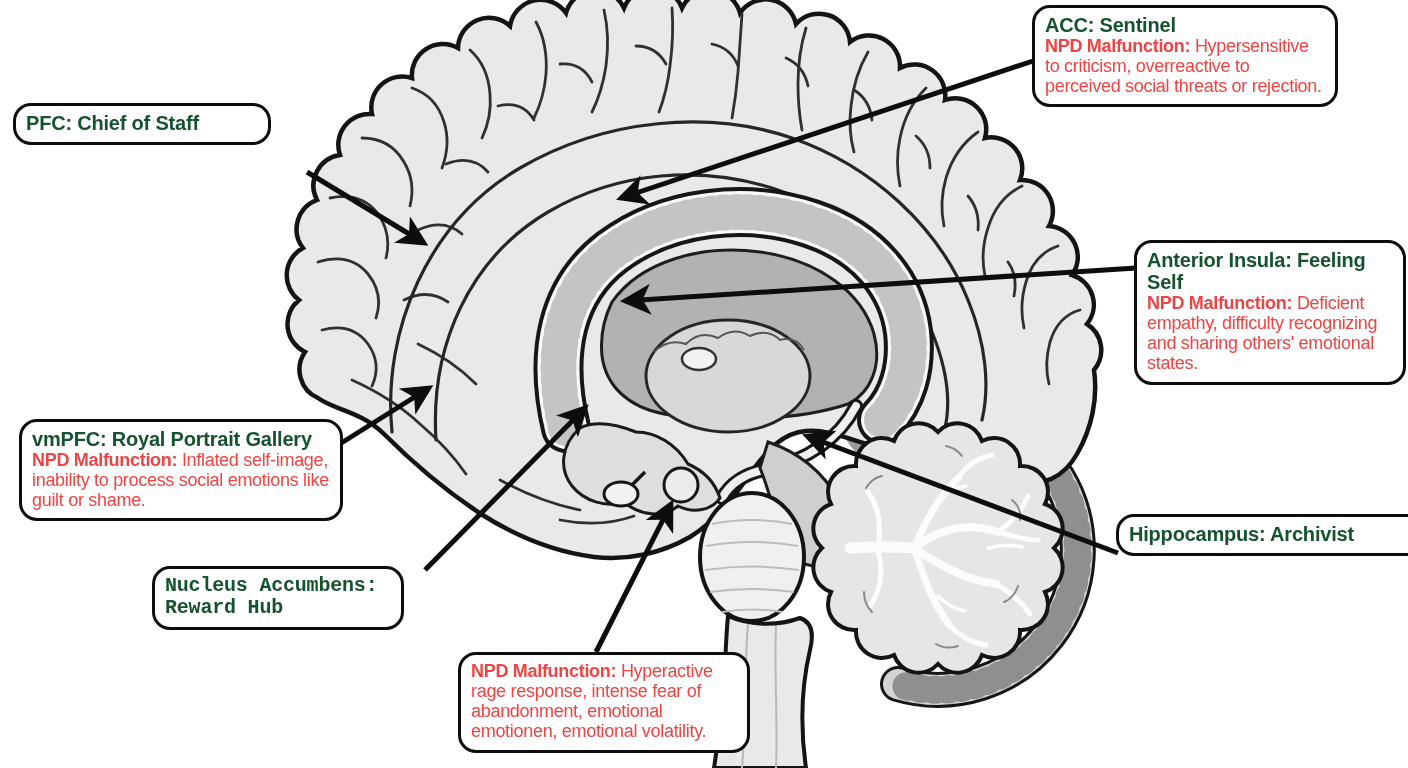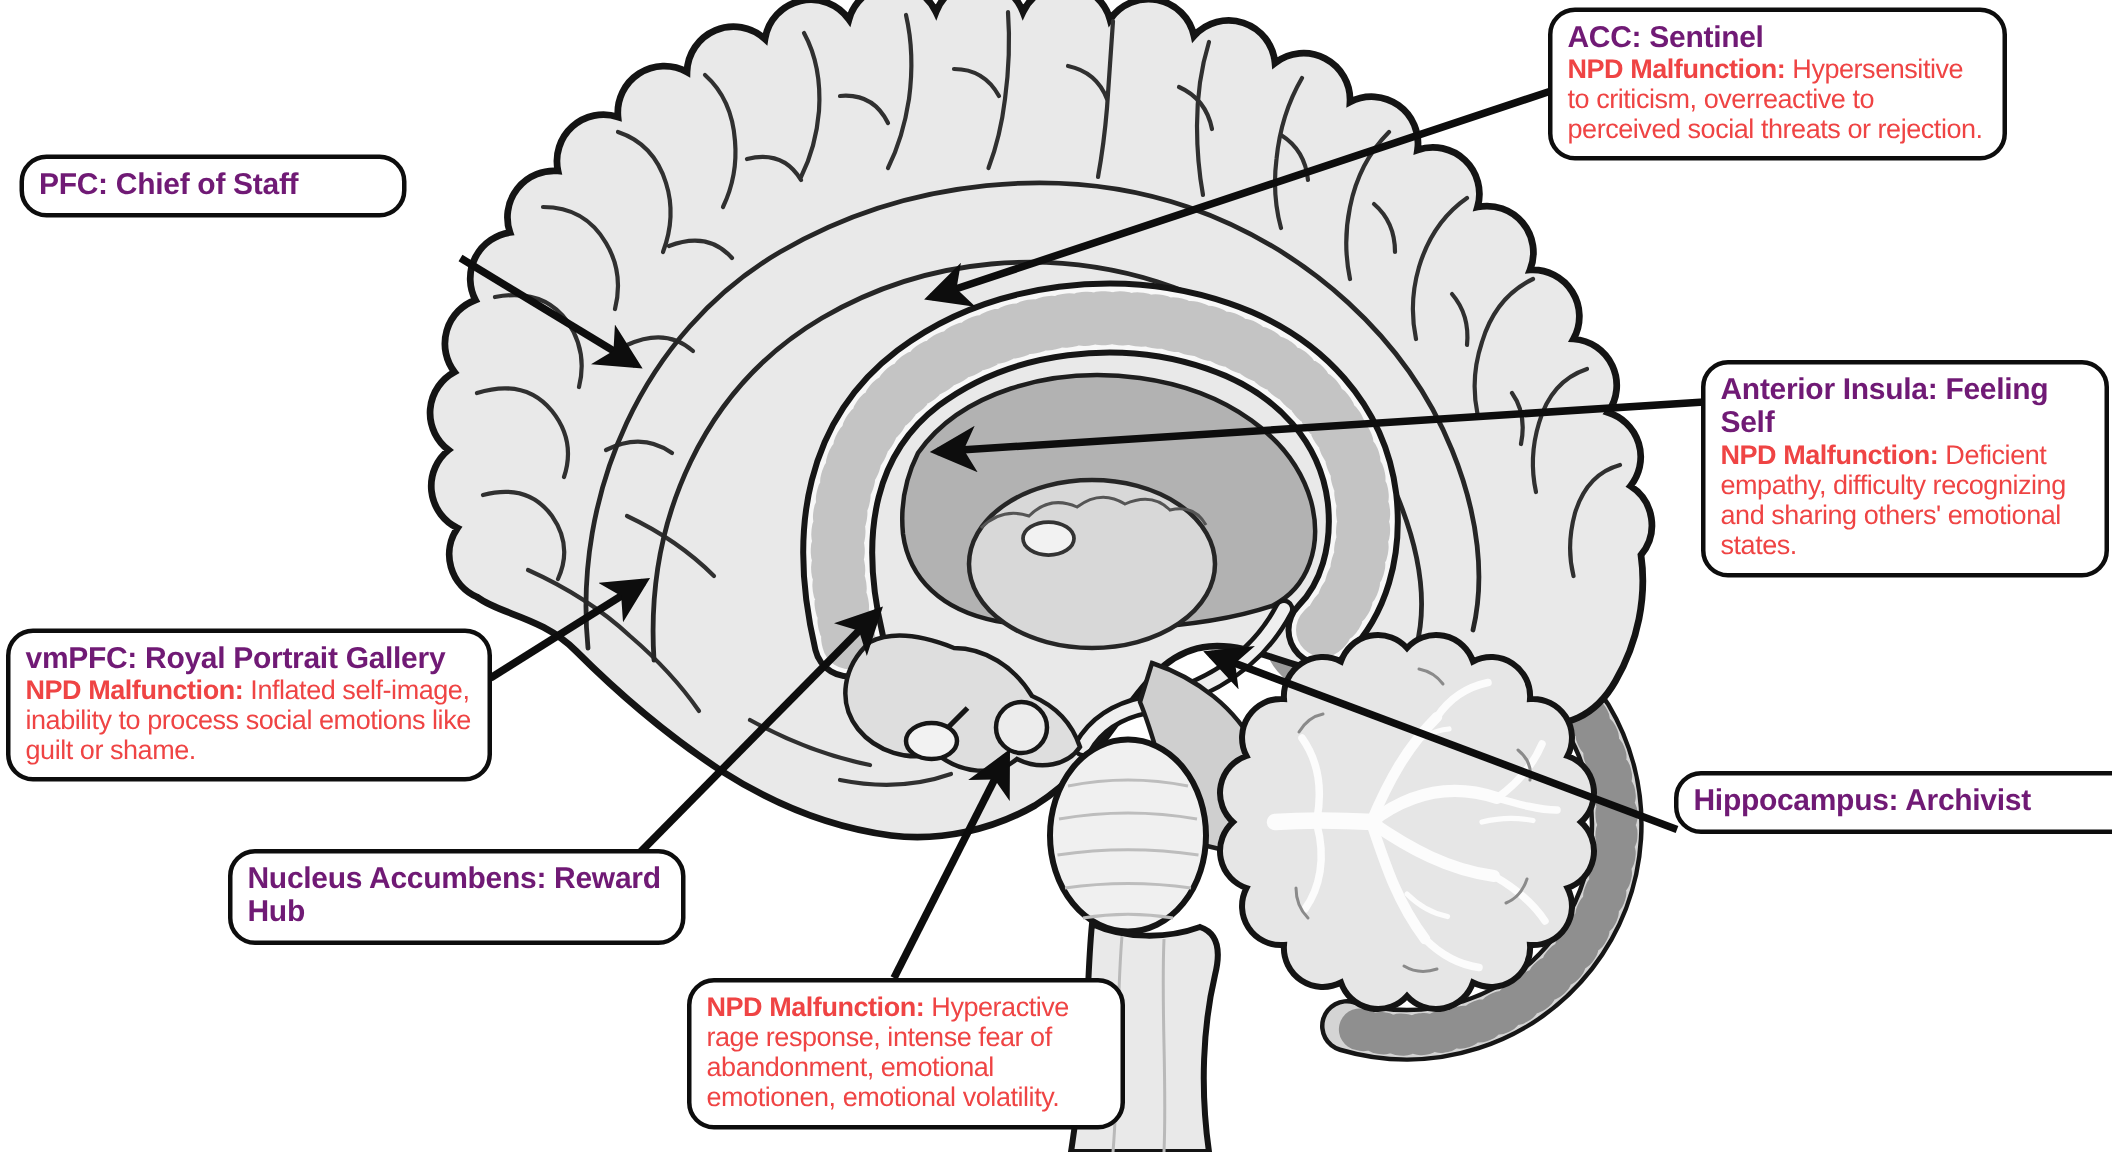--- a/index.html
+++ b/index.html
@@ -9,21 +9,21 @@
   }
   .brain-svg,.arrow-svg{position:absolute;left:0;top:0;width:1408px;height:768px;}
   .arrow-svg{pointer-events:none;}
   .arrow-svg line{stroke:#0d0d0d;stroke-width:5;}
   .callout{
     position:absolute;background:#ffffff;border:3.5px solid #0d0d0d;
     border-radius:18px;padding:6px 9px 8px 10px;box-sizing:border-box;
     color:#111111;z-index:2;
   }
   .callout-title{
-    font-weight:bold;font-size:20px;line-height:1.1;letter-spacing:-0.2px;color:#701a75;
+    font-weight:bold;font-size:20px;line-height:1.1;letter-spacing:-0.2px;color:#14532d;
   }
   .callout-body{
     font-size:18px;line-height:1.12;letter-spacing:-0.3px;color:#ef4444;
   }
   .callout-body .lbl{font-weight:bold;}
 </style>
 </head>
 <body>
 
 <div class="stage">
@@ -162,26 +162,26 @@
   <div class="callout" style="left:1032px;top:5px;width:306px;">
     <div class="callout-title">ACC: Sentinel</div>
     <div class="callout-body"><span class="lbl">NPD Malfunction:</span> <span>Hypersensitive to criticism, overreactive to perceived social threats or rejection.</span></div>
   </div>
 
   <div class="callout" style="left:1134px;top:240px;width:272px;">
     <div class="callout-title">Anterior Insula: Feeling Self</div>
     <div class="callout-body"><span class="lbl">NPD Malfunction:</span> <span>Deficient empathy, difficulty recognizing and sharing others' emotional states.</span></div>
   </div>
 
-  <div class="callout" style="left:4px;top:419px;width:324px;">
+  <div class="callout" style="left:19px;top:419px;width:324px;">
     <div class="callout-title">vmPFC: Royal Portrait Gallery</div>
     <div class="callout-body"><span class="lbl">NPD Malfunction:</span> <span>Inflated self-image, inability to process social emotions like guilt or shame.</span></div>
   </div>
 
-  <div class="callout" style="left:152px;top:566px;width:305px;">
+  <div class="callout" style="left:152px;top:566px;width:252px;font-family:Liberation Mono, monospace;">
     <div class="callout-title">Nucleus Accumbens: Reward Hub</div>
   </div>
 
   <div class="callout" style="left:458px;top:652px;width:292px;">
     <div class="callout-body"><span class="lbl">NPD Malfunction:</span> <span>Hyperactive rage response, intense fear of abandonment, emotional emotionen, emotional volatility.</span></div>
   </div>
 
   <div class="callout" style="left:1116px;top:514px;width:314px;">
     <div class="callout-title">Hippocampus: Archivist</div>
   </div>

